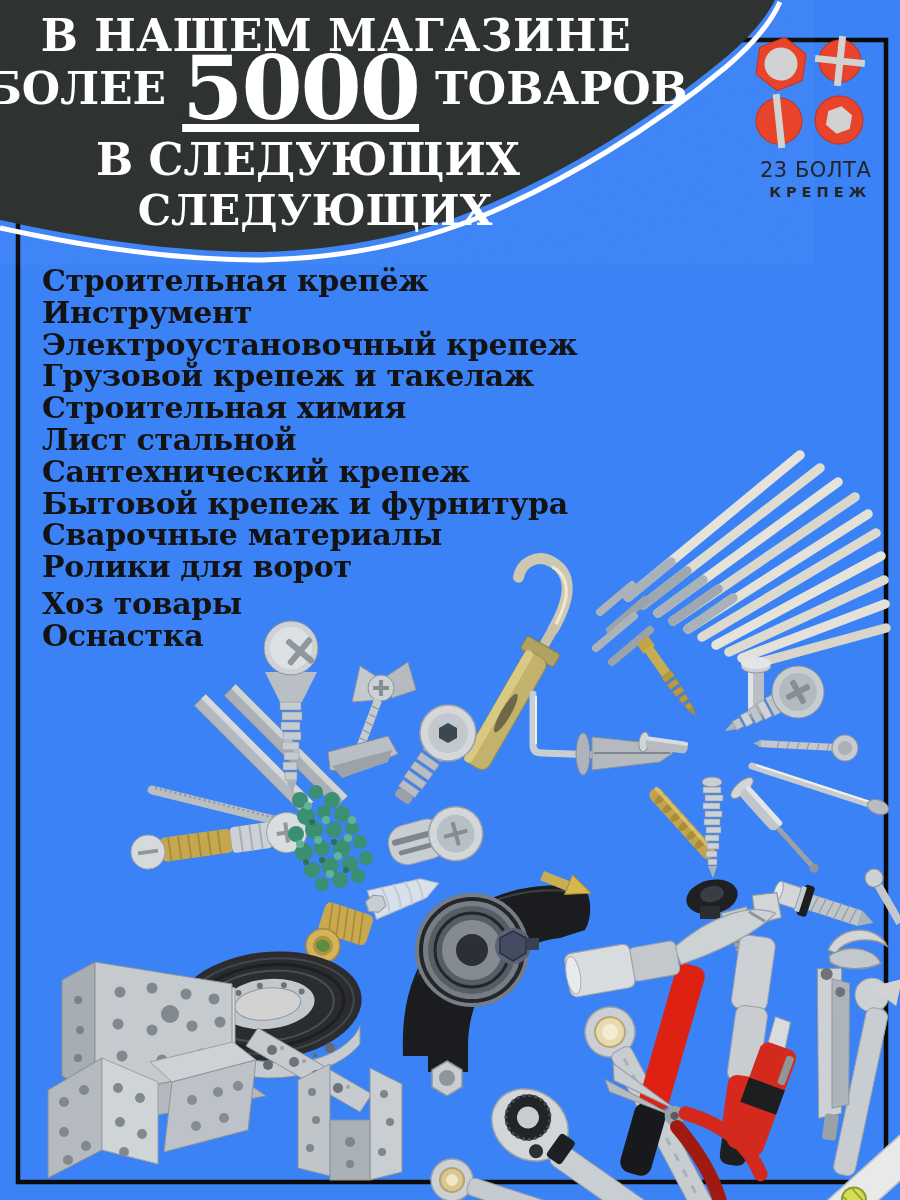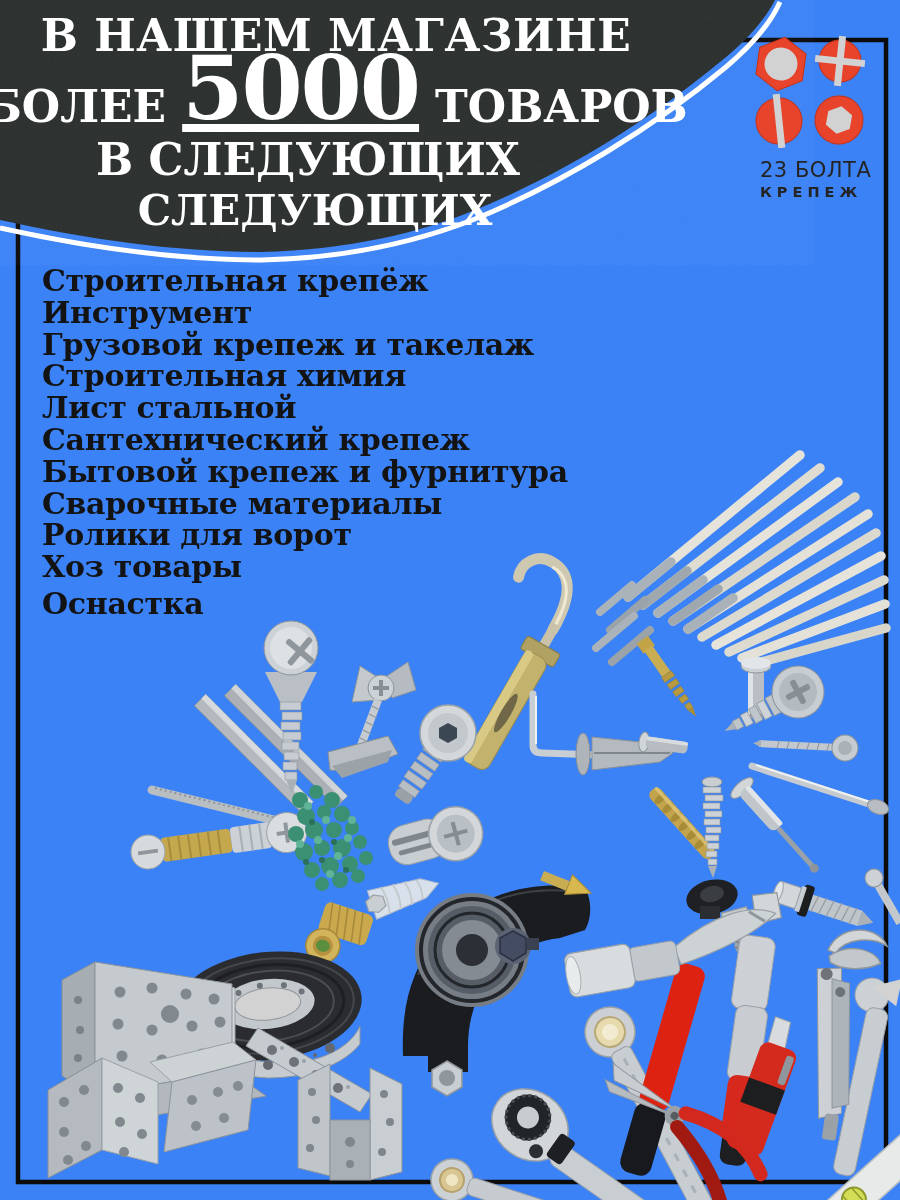--- a/index.html
+++ b/index.html
@@ -2,30 +2,30 @@
 <html><head>
 <meta charset="utf-8">
 <style>
   html,body{margin:0;padding:0;background:#9a9a9a;}
   .page{position:relative;width:900px;height:1200px;background:#3b82f6;overflow:hidden;
         font-family:"DejaVu Serif","Liberation Serif",serif;}
   .page svg{position:absolute;left:0;top:0;}
   
   .hdr{position:absolute;left:0;top:0;width:672px;color:#fff;text-align:center;z-index:5;}
   .hdr .l1{position:absolute;top:10px;left:0;width:672px;font-size:44px;font-weight:bold;letter-spacing:.5px;}
-  .hdr .l2{position:absolute;top:44px;left:0;width:672px;display:flex;justify-content:center;align-items:flex-end;}
+  .hdr .l2{position:absolute;top:44px;left:0;width:672px;display:flex;justify-content:center;align-items:center;}
   .hdr .l2 .small{font-size:44px;font-weight:bold;}
   .hdr .l2 .big{font-size:88px;font-weight:bold;letter-spacing:-2px;margin:0 16px;line-height:1;text-decoration:underline;}
   .hdr .l3{position:absolute;top:134px;left:8px;width:600px;font-size:44px;font-weight:bold;}
   .hdr .l4{position:absolute;top:186px;left:0;width:630px;font-size:42px;font-weight:bold;}
   
   .logo-text{position:absolute;left:760px;top:160px;z-index:6;color:#242424;
              font-family:"DejaVu Sans","Liberation Sans",sans-serif;}
   .logo-text .t1{font-size:21px;font-weight:normal;letter-spacing:.5px;line-height:1.0;}
-  .logo-text .t2{font-size:14.5px;font-weight:bold;letter-spacing:5px;margin-top:3px;}
+  .logo-text .t2{font-size:14.5px;font-weight:bold;letter-spacing:5px;margin-top:3px;text-align:right;}
   
   .cats{position:absolute;left:42px;top:265px;z-index:4;color:#131313;}
   .cat{font-size:30px;font-weight:bold;line-height:31.8px;letter-spacing:-.3px;white-space:nowrap;}
   .cat:nth-child(11){margin-top:5px;}
 </style>
 </head>
 <body>
 
 <div class="page">
 
@@ -640,20 +640,21 @@
 
   <div class="logo-text">
     <div class="t1">23 БОЛТА</div>
     <div class="t2">КРЕПЕЖ</div>
   </div>
 
   <div class="cats">
 
       <div class="cat">Строительная крепёж</div>
       <div class="cat">Инструмент</div>
+      <div class="cat">Электроустановочный крепеж</div>
       <div class="cat">Грузовой крепеж и такелаж</div>
       <div class="cat">Строительная химия</div>
       <div class="cat">Лист стальной</div>
       <div class="cat">Сантехнический крепеж</div>
       <div class="cat">Бытовой крепеж и фурнитура</div>
       <div class="cat">Сварочные материалы</div>
       <div class="cat">Ролики для ворот</div>
       <div class="cat">Хоз товары</div>
       <div class="cat">Оснастка</div>
     </div>

